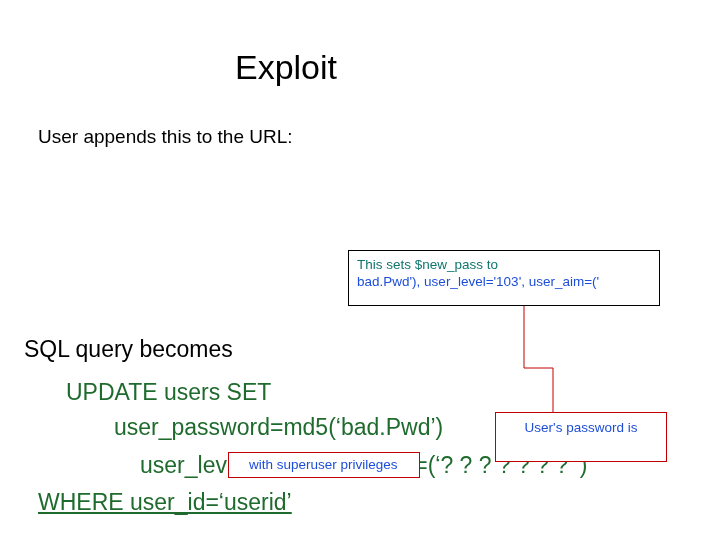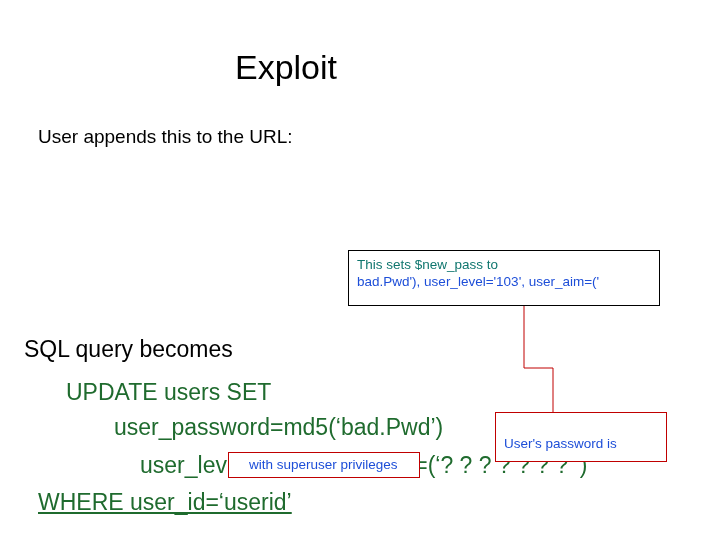--- a/index.html
+++ b/index.html
@@ -75,22 +75,22 @@
     top: 452px;
     width: 192px;
     height: 26px;
     padding: 3px 20px;
   }
   #callout-password {
     left: 495px;
     top: 412px;
     width: 172px;
     height: 50px;
-    padding: 22px 8px;
-    text-align: left;
+    padding: 6px 8px;
+    text-align: center;
   }
 
   .sql-line {
     position: absolute;
     font-size: 23px;
     color: #1f6b2e;
     white-space: nowrap;
     font-family: "Liberation Sans", sans-serif;
   }
   .sql-heading {

